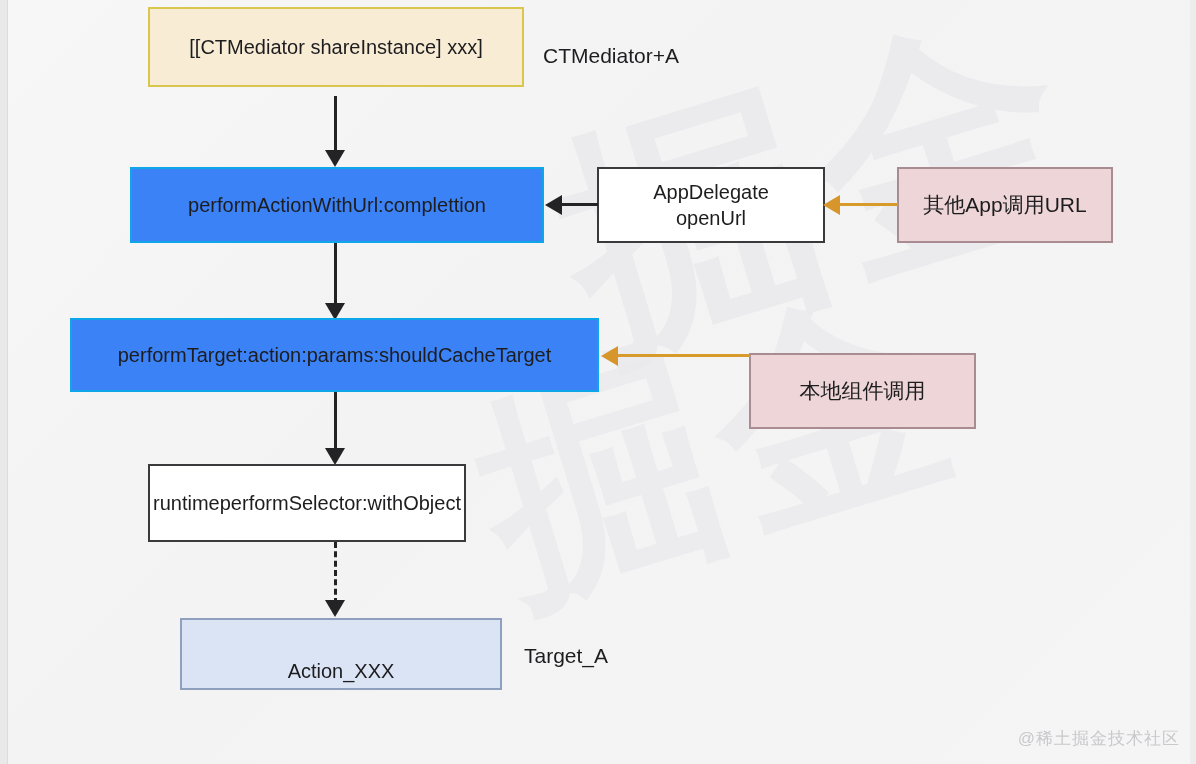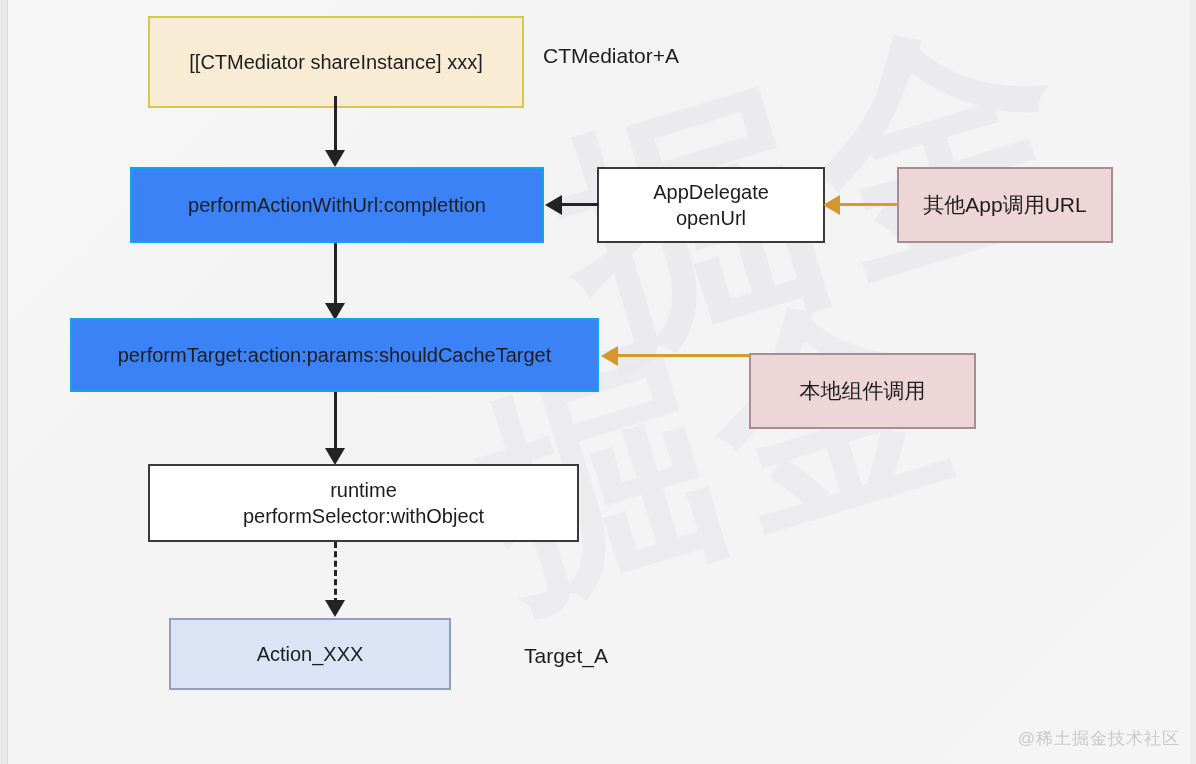--- a/index.html
+++ b/index.html
@@ -149,21 +149,21 @@
 <div id="canvas">
 
   <div class="paper"></div>
   <div class="edge-left"></div>
   <div class="edge-left-line"></div>
   <div class="edge-right"></div>
 
   <div class="bg-wm a">掘金</div>
   <div class="bg-wm b">掘金</div>
 
-  <div class="node cream" style="left:148px; top:16px; width:376px; height:92px;align-items:center;">
+  <div class="node cream" style="left:148px; top:7px; width:376px; height:80px;align-items:center;">
     <span>[[CTMediator  shareInstance] xxx]</span>
   </div>
   <div class="label" style="left:543px; top:44px;">CTMediator+A</div>
 
   <div class="vline" style="left:334px; top:96px; height:56px;"></div>
   <div class="arrow-down" style="left:325px; top:150px;"></div>
 
   <div class="node pale-yellow" style="left:130px; top:167px; width:414px; height:76px;">
     <span>performActionWithUrl:complettion</span>
   </div>
@@ -193,28 +193,28 @@
   <div class="node pink" style="left:749px; top:317px; width:227px; height:76px;margin-top:36px;">
     <span>本地组件调用</span>
   </div>
 
   <div class="hline orange" style="left:618px; top:354px; width:132px;"></div>
   <div class="arrow-left orange" style="left:601px; top:346px;"></div>
 
   <div class="vline" style="left:334px; top:392px; height:58px;"></div>
   <div class="arrow-down" style="left:325px; top:448px;"></div>
 
-  <div class="node white" style="left:148px; top:464px; width:431px; height:78px; flex-direction:column;">
+  <div class="node white" style="left:148px; top:464px; width:318px; height:78px; flex-direction:row;">
     <span>runtime</span>
     <span>performSelector:withObject</span>
   </div>
 
   <div class="vline dashed" style="left:334px; top:542px; height:62px;"></div>
   <div class="arrow-down" style="left:325px; top:600px;"></div>
 
-  <div class="node blue" style="left:169px; top:618px; width:282px; height:72px;">
+  <div class="node blue" style="left:180px; top:618px; width:322px; height:72px;align-items:flex-end;">
     <span>Action_XXX</span>
   </div>
   <div class="label" style="left:524px; top:644px;">Target_A</div>
 
   <div class="watermark">@稀土掘金技术社区</div>
 
 </div>
 
 </body></html>

